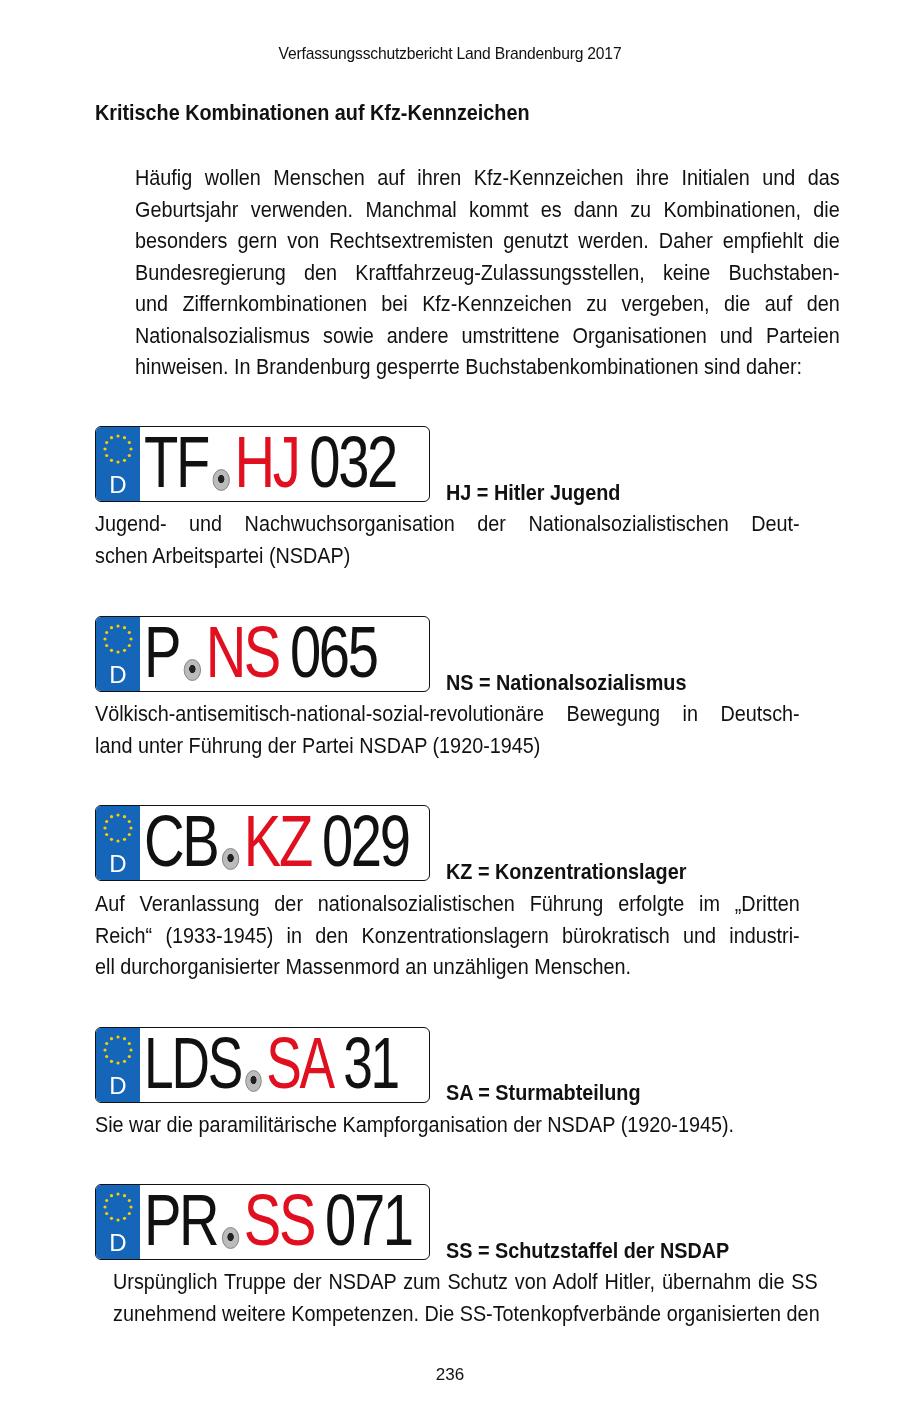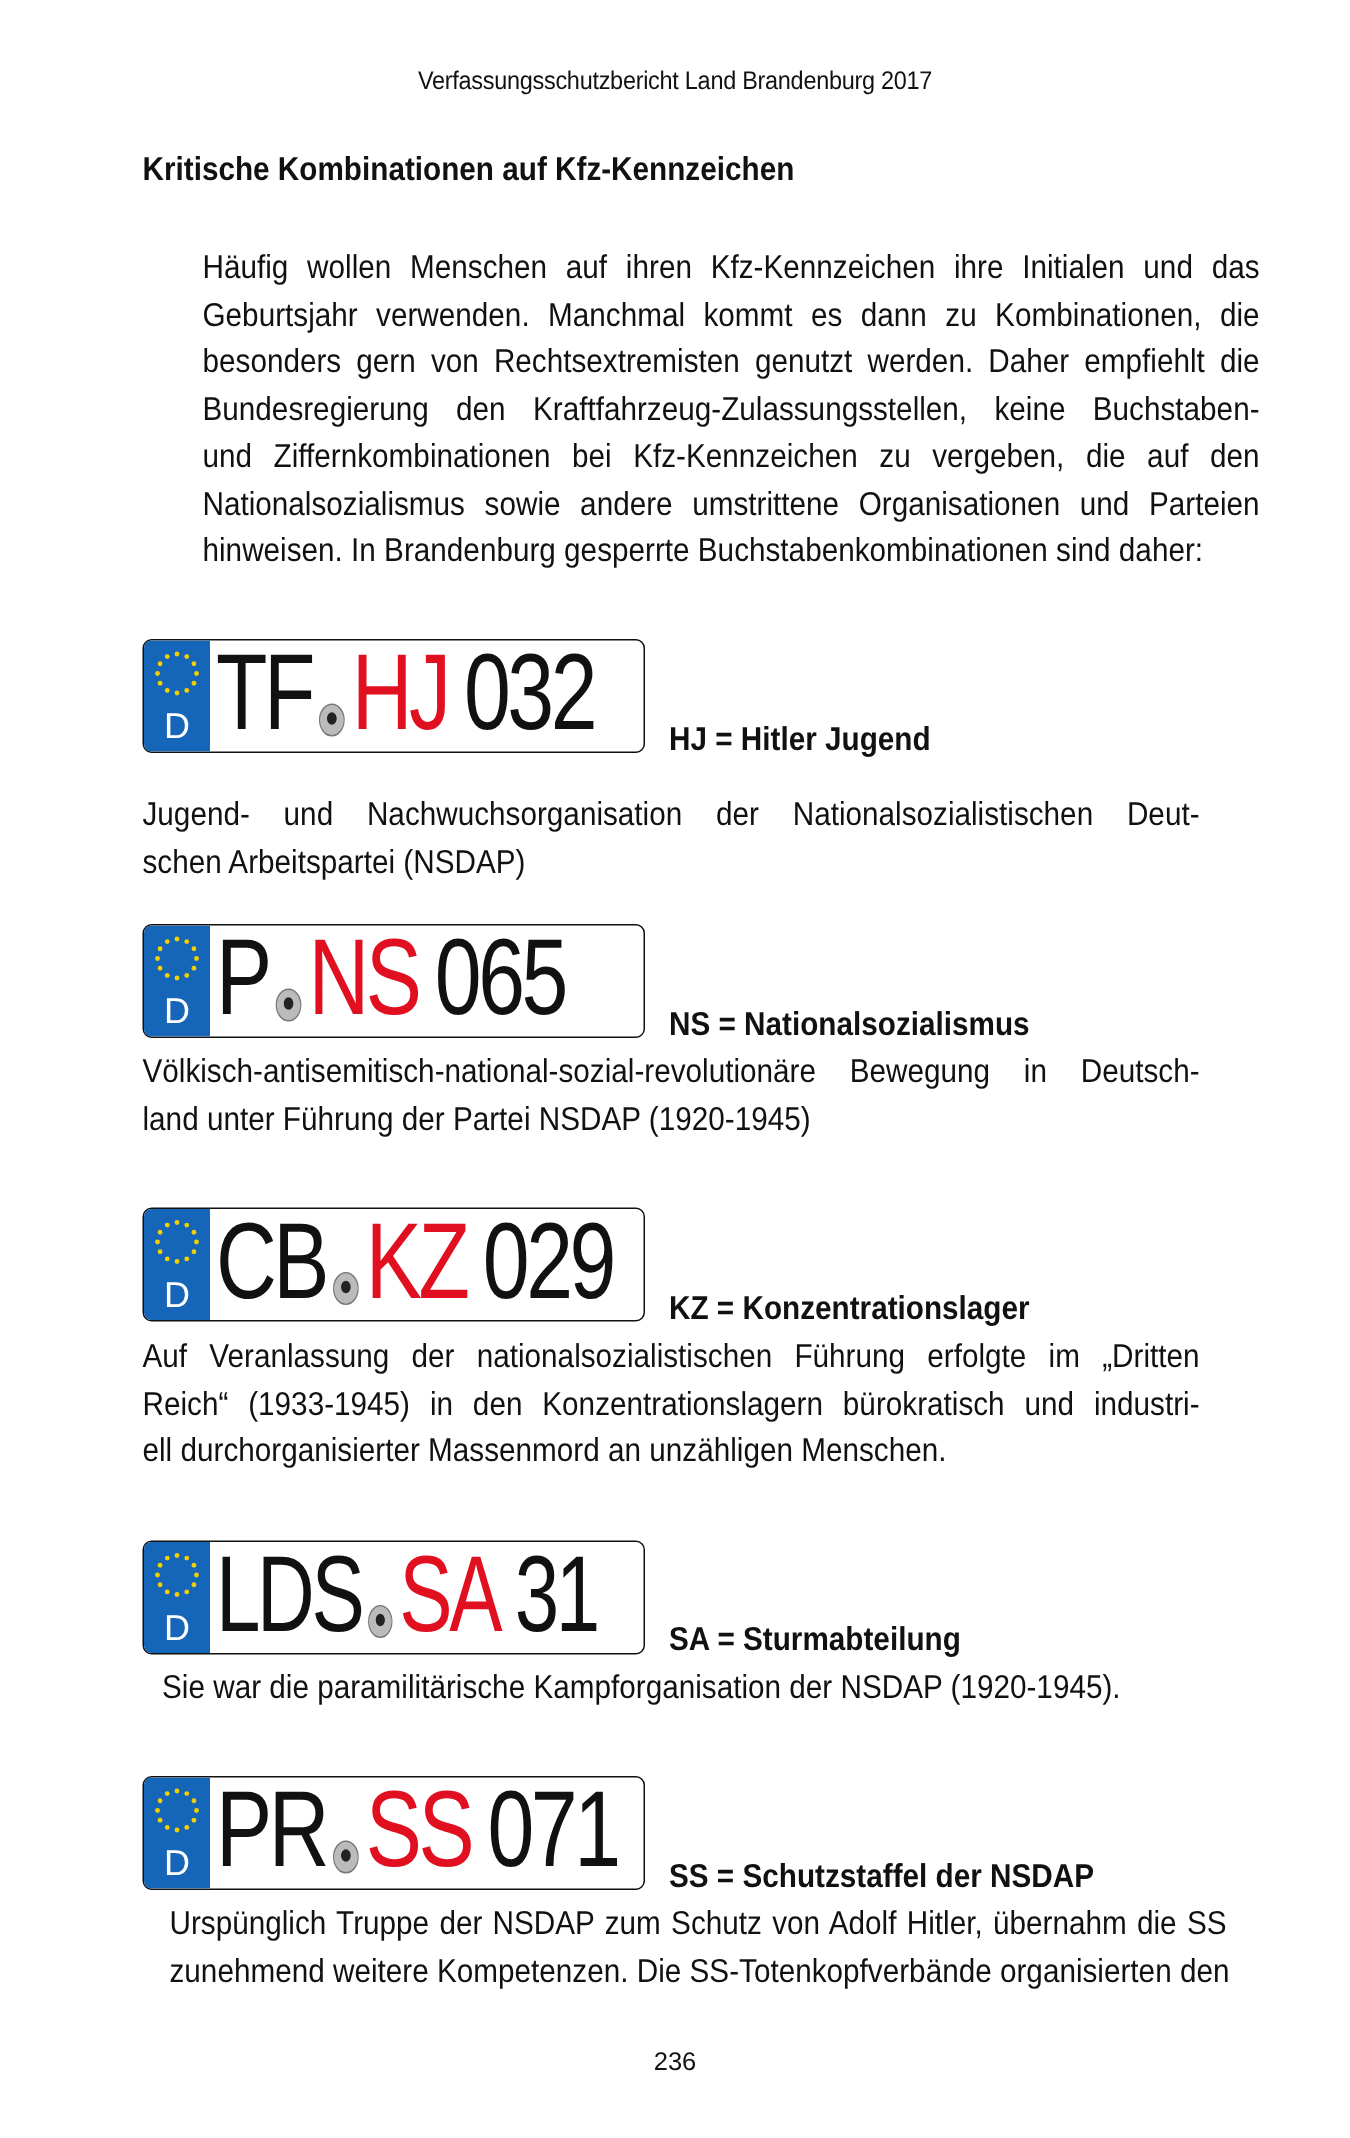--- a/index.html
+++ b/index.html
@@ -72,21 +72,21 @@
   </div>
   <div class="chars" style="transform:scaleX(0.78);">
     <span class="black">TF</span>
     <span class="seal"></span>
     <span class="red">HJ</span>
     <span class="gap"></span>
     <span class="black">032</span>
   </div>
 </div>
 <div class="meaning" style="top:480px;">HJ = Hitler Jugend</div>
-<div class="desc" style="top:527px;">
+<div class="desc" style="top:508px;">
   <span class="line" style="transform:scaleX(0.9);transform-origin:left;width:783px;">Jugend- und Nachwuchsorganisation der Nationalsozialistischen Deut-</span>
   <span class="line last" style="transform:scaleX(0.9);transform-origin:left;width:783px;">schen Arbeitspartei (NSDAP)</span>
 </div>
 
 <div class="plate" style="top:616px;">
   <div class="eu">
     <svg class="ring" viewBox="0 0 34 34">
       <g fill="#f5d000">
         <circle cx="17" cy="4" r="1.6"></circle>
           <circle cx="23.5" cy="5.7" r="1.6"></circle>
@@ -175,21 +175,21 @@
   </div>
   <div class="chars" style="transform:scaleX(0.74);">
     <span class="black">LDS</span>
     <span class="seal"></span>
     <span class="red">SA</span>
     <span class="gap"></span>
     <span class="black">31</span>
   </div>
 </div>
 <div class="meaning" style="top:1080px;">SA = Sturmabteilung</div>
-<div class="desc" style="top:1109px;margin-left:13px;">
+<div class="desc" style="top:1109px;">
   <span class="line last" style="transform:scaleX(0.9);transform-origin:left;width:783px;">Sie war die paramilitärische Kampforganisation der NSDAP (1920-1945).</span>
 </div>
 
 <div class="plate" style="top:1184px;">
   <div class="eu">
     <svg class="ring" viewBox="0 0 34 34">
       <g fill="#f5d000">
         <circle cx="17" cy="4" r="1.6"></circle>
           <circle cx="23.5" cy="5.7" r="1.6"></circle>
           <circle cx="28.3" cy="10.5" r="1.6"></circle>

